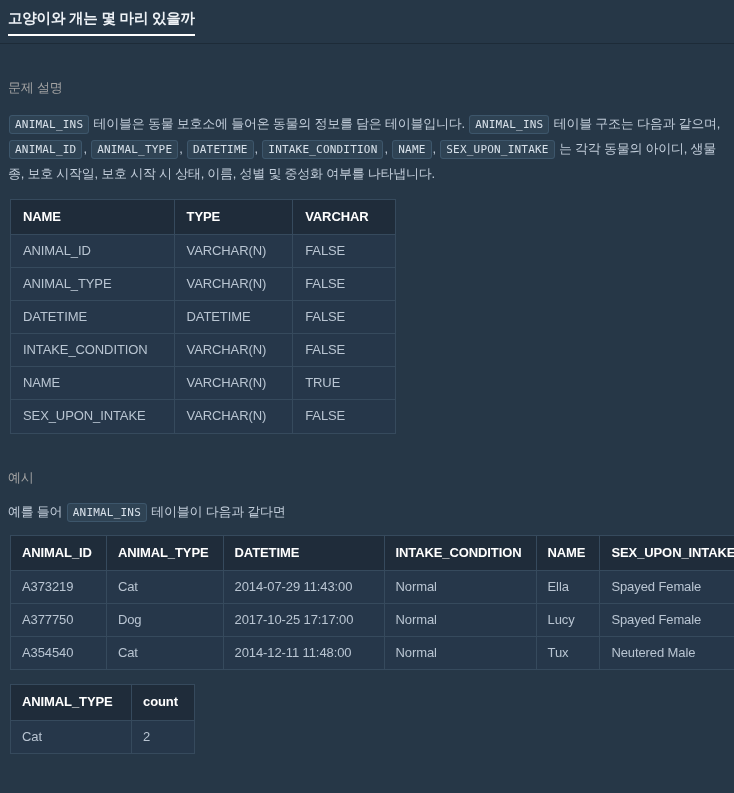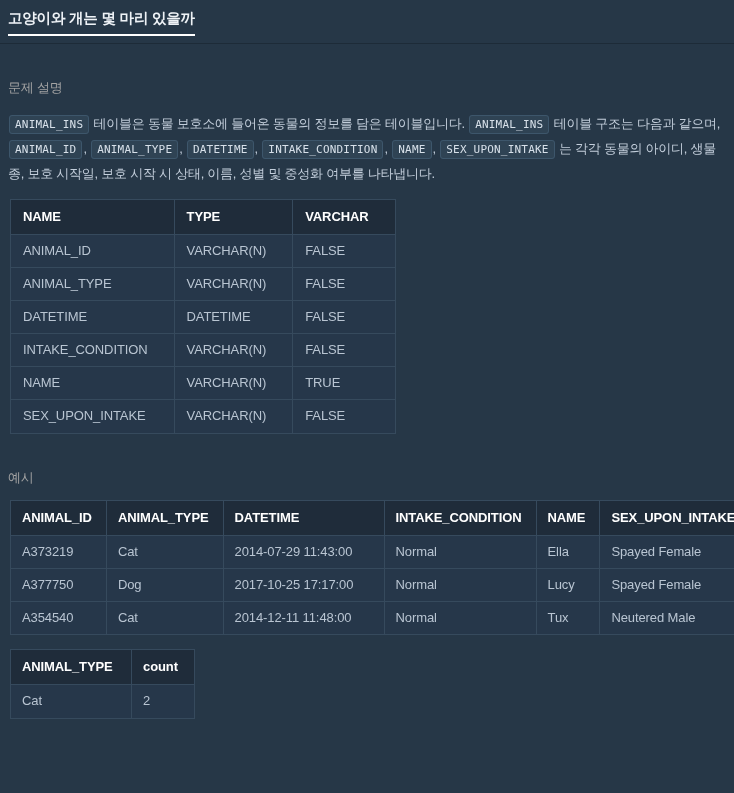--- a/index.html
+++ b/index.html
@@ -183,20 +183,25 @@
           <td>SEX_UPON_INTAKE</td>
           <td>VARCHAR(N)</td>
           <td>FALSE</td>
         </tr>
       </tbody>
     </table>
 
 
     <h3 class="sec">예시</h3>
 
+    <p class="para">
+      <span>예를 들어</span>
+      <code class="chip">ANIMAL_INS</code>
+      <span>테이블이 다음과 같다면</span>
+    </p>
 
     <table class="grid example">
       <thead>
         <tr>
           <th>ANIMAL_ID</th>
           <th>ANIMAL_TYPE</th>
           <th>DATETIME</th>
           <th>INTAKE_CONDITION</th>
           <th>NAME</th>
           <th>SEX_UPON_INTAKE</th>

